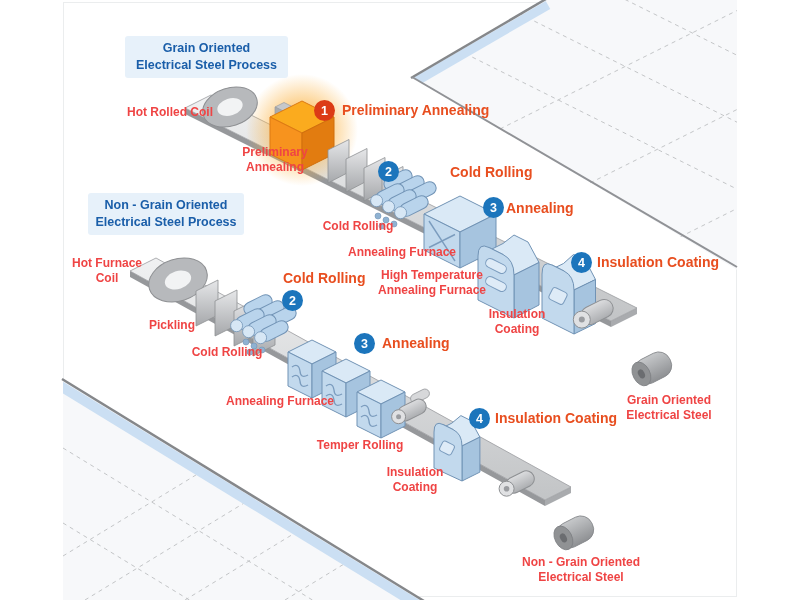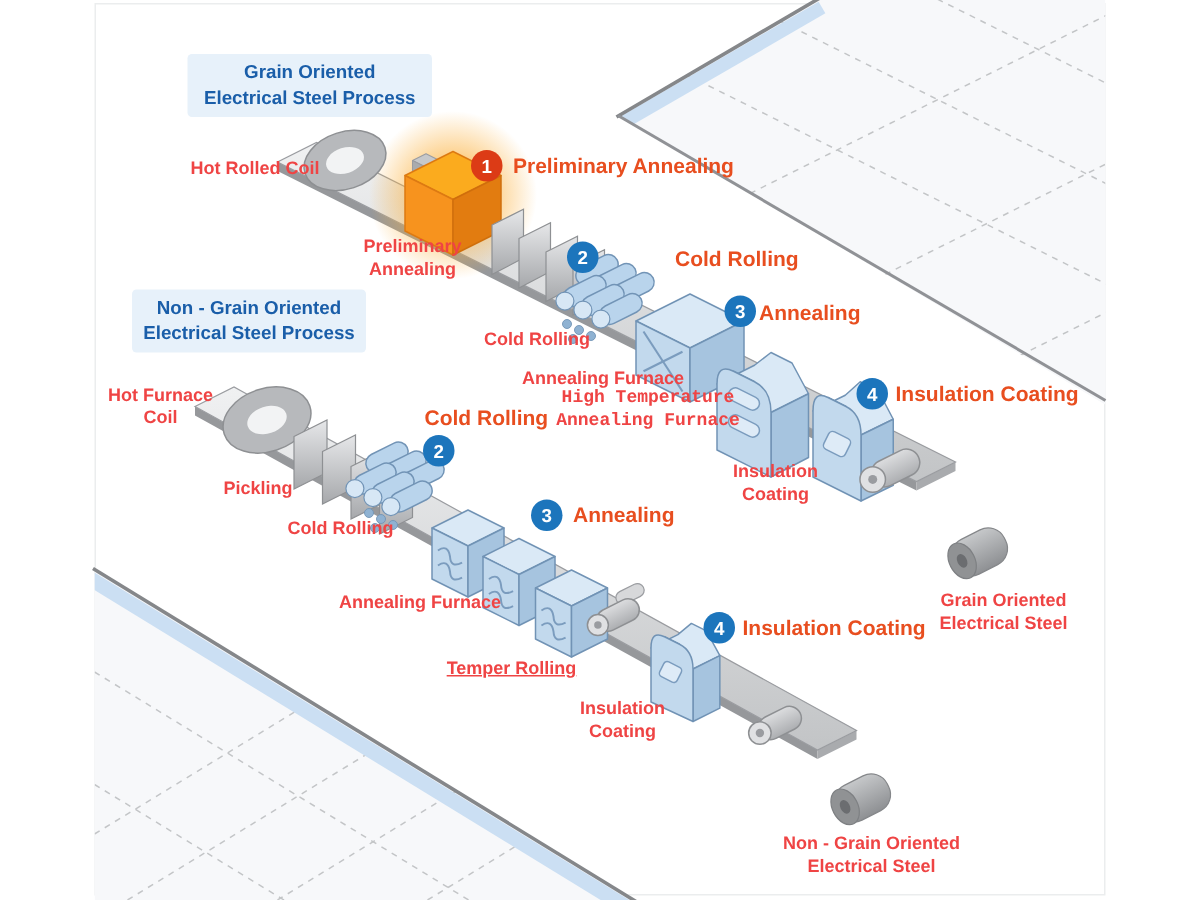--- a/index.html
+++ b/index.html
@@ -338,35 +338,35 @@
 <div class="step-label" style="left:283px;top:270px;">Cold Rolling</div>
 <div class="badge blue" style="left:282px;top:290px;">2</div>
 
 <div class="badge blue" style="left:354px;top:333px;">3</div>
 <div class="step-label" style="left:382px;top:335px;">Annealing</div>
 
 <div class="badge blue" style="left:469px;top:408px;">4</div>
 <div class="step-label" style="left:495px;top:410px;">Insulation Coating</div>
 
 <div class="m-label" style="left:170px;top:105px;">Hot Rolled Coil</div>
-<div class="m-label" style="left:275px;top:157px;">Preliminary
+<div class="m-label" style="left:275px;top:145px;">Preliminary
 Annealing</div>
 <div class="m-label" style="left:358px;top:219px;">Cold Rolling</div>
 <div class="m-label" style="left:402px;top:245px;">Annealing Furnace</div>
-<div class="m-label" style="left:432px;top:258px;font-family:Liberation Mono, monospace;">High Temperature
+<div class="m-label" style="left:432px;top:268px;">High Temperature
 Annealing Furnace</div>
 <div class="m-label" style="left:517px;top:307px;">Insulation
 Coating</div>
 
 <div class="m-label" style="left:107px;top:256px;">Hot Furnace
 Coil</div>
 <div class="m-label" style="left:172px;top:318px;text-align:right;">Pickling</div>
 <div class="m-label" style="left:227px;top:345px;">Cold Rolling</div>
 <div class="m-label" style="left:280px;top:394px;">Annealing Furnace</div>
-<div class="m-label" style="left:341px;top:438px;text-decoration:underline;">Temper Rolling</div>
+<div class="m-label" style="left:360px;top:438px;">Temper Rolling</div>
 <div class="m-label" style="left:415px;top:465px;">Insulation
 Coating</div>
 
 <div class="m-label" style="left:669px;top:393px;">Grain Oriented
 Electrical Steel</div>
 <div class="m-label" style="left:581px;top:555px;">Non - Grain Oriented
 Electrical Steel</div>
 
 </div>
 

